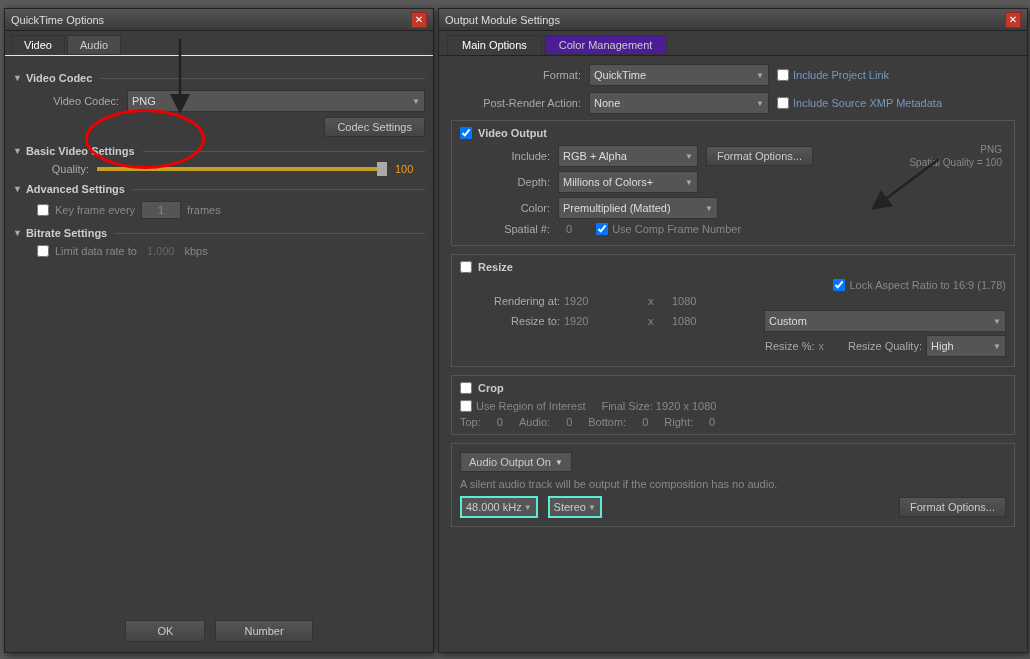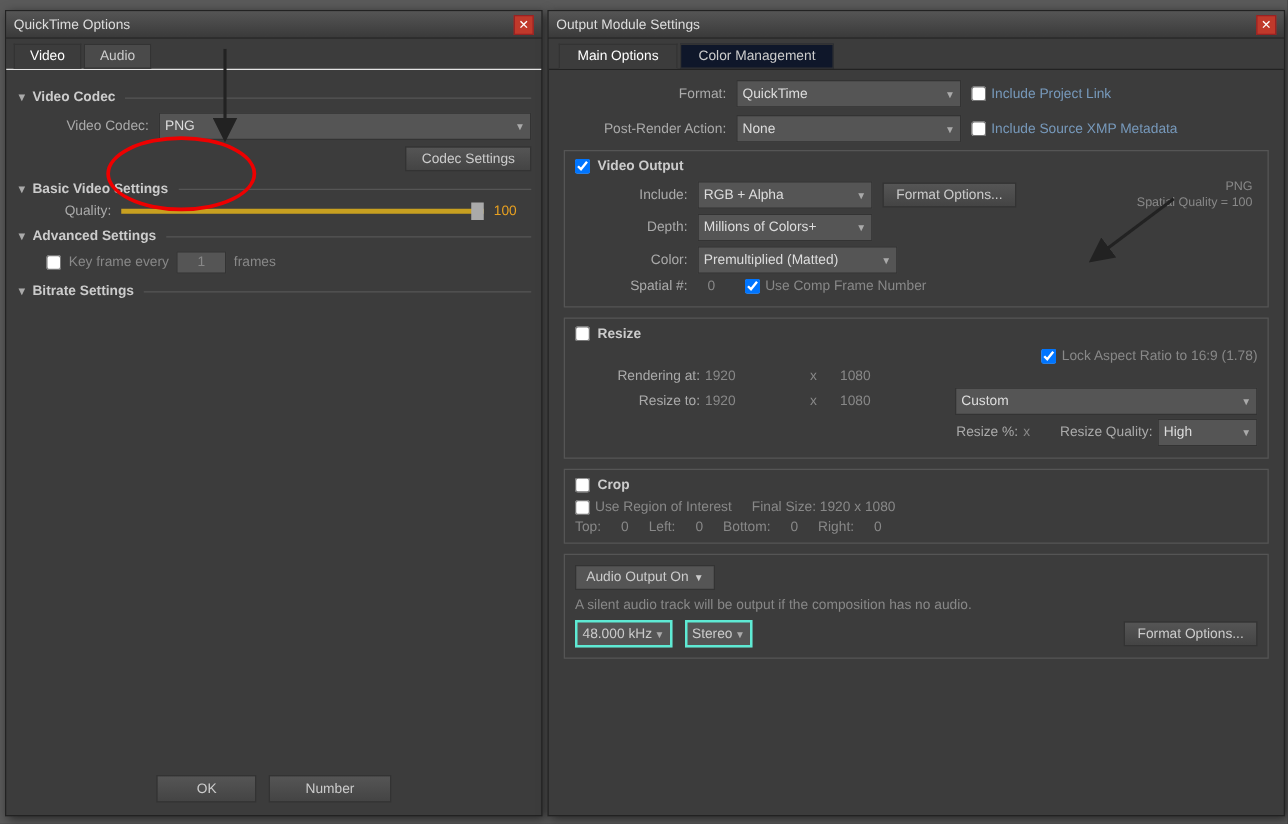--- a/index.html
+++ b/index.html
@@ -275,21 +275,21 @@
 
     .oms-tabs {
       display: flex;
       background: #3c3c3c;
       border-bottom: 1px solid #222;
       padding: 4px 8px 0;
       gap: 2px;
     }
     .oms-tab {
       padding: 3px 14px;
-      background: #0f172a;
+      background: #4c1d95;
       border: 1px solid #333;
       color: #ccc;
       font-size: 11px;
       cursor: pointer;
     }
     .oms-tab.active {
       background: #3c3c3c;
       border-bottom: 1px solid #3c3c3c;
       color: #fff;
     }
@@ -522,20 +522,26 @@
       <span class="keyframe-text">Key frame every</span>
       <input type="text" class="keyframe-input" value="1" style="">
       <span class="keyframe-text">frames</span>
     </div>
 
     <div class="section-header">
       <span class="section-triangle">▼</span>
       <span class="section-title">Bitrate Settings</span>
       <div class="section-divider"></div>
     </div>
+    <div class="limit-row">
+      <input type="checkbox" style="">
+      <span class="keyframe-text">Limit data rate to</span>
+      <span class="keyframe-text" style="color:#666; margin-left:4px;">1,000</span>
+      <span class="keyframe-text" style="margin-left:4px;">kbps</span>
+    </div>
 
   </div>
 
   <div class="red-circle"></div>
 
   <svg class="arrow" width="60" height="80" style="top:30px; left:155px;">
     <defs>
       <marker id="arrowhead1" markerWidth="8" markerHeight="8" refX="4" refY="4" orient="auto">
         <polygon points="0 0, 8 4, 0 8" fill="#222"></polygon>
       </marker>
@@ -673,21 +679,21 @@
       <div class="crop-inner">
         <div style="display:flex; align-items:center; gap:4px;">
           <input type="checkbox" style="">
           <span>Use Region of Interest</span>
         </div>
         <span>Final Size: 1920 x 1080</span>
       </div>
       <div class="crop-coords">
         <span>Top:</span>
         <span>0</span>
-        <span>Left:</span>
+        <span>Audio:</span>
         <span>0</span>
         <span>Bottom:</span>
         <span>0</span>
         <span>Right:</span>
         <span>0</span>
       </div>
     </div>
 
     <div class="audio-section">
       <div class="audio-btn-row">

